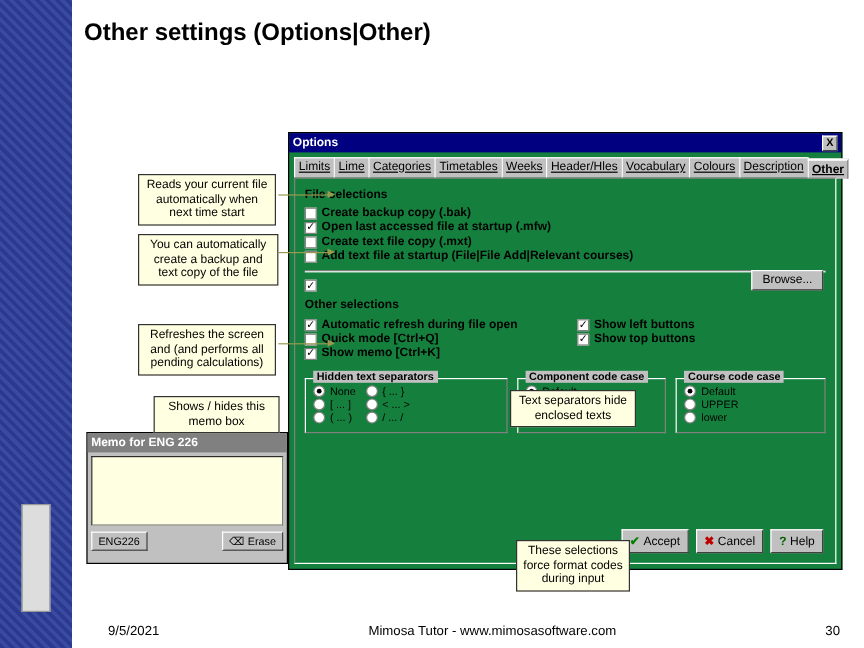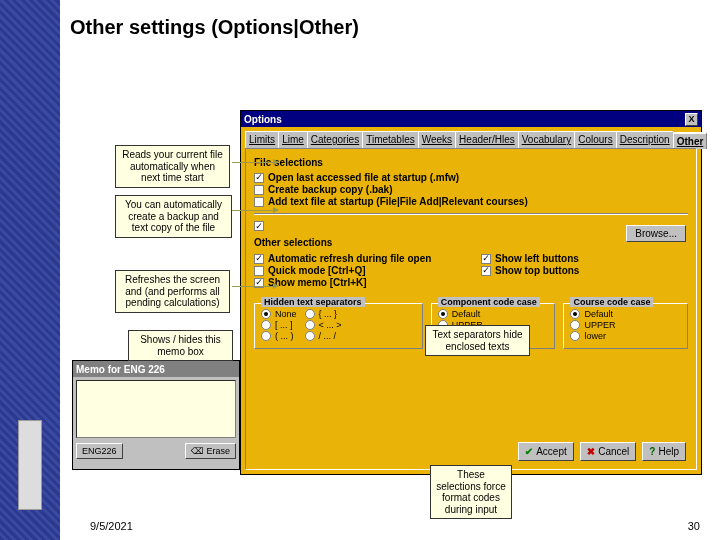--- a/index.html
+++ b/index.html
@@ -2,21 +2,21 @@
 <html><head>
 <meta charset="utf-8">
 <style>
   * { box-sizing: border-box; margin: 0; padding: 0; }
   body { font-family: Arial, sans-serif; background: #fff; width: 720px; height: 540px; position: relative; overflow: hidden; }
   .side-texture { position: absolute; left: 0; top: 0; width: 60px; height: 540px; background: repeating-linear-gradient(45deg, #2b3a8f 0 3px, #3a4aa0 3px 6px); }
   .side-texture .white-block { position: absolute; left: 18px; top: 420px; width: 24px; height: 90px; background: #ddd; border: 1px solid #999; }
   .slide { position: absolute; left: 70px; top: 16px; right: 20px; }
   h1 { font-size: 20px; font-weight: bold; color: #000; margin-bottom: 28px; }
 
-  .dialog { position: absolute; left: 240px; top: 110px; width: 462px; height: 365px; background: #eab308; border: 1px solid #000; font-family: "MS Sans Serif", Tahoma, sans-serif; font-size: 9px; }
+  .dialog { position: absolute; left: 240px; top: 110px; width: 462px; height: 365px; background: #15803d; border: 1px solid #000; font-family: "MS Sans Serif", Tahoma, sans-serif; font-size: 9px; }
   .titlebar { background: #000080; color: #fff; height: 16px; display: flex; align-items: center; padding: 0 3px; justify-content: space-between; }
   .titlebar .t { font-weight: bold; font-size: 10px; }
   .titlebar .closebtn { width: 13px; height: 13px; background: #c0c0c0; border: 1px solid #fff; border-right-color: #404040; border-bottom-color: #404040; display: flex; align-items: center; justify-content: center; font-size: 9px; font-weight: bold; color: #000; }
   .tabs { display: flex; margin: 4px 4px 0 4px; font-size: 10px; text-decoration: underline; }
   .tab { padding: 2px 3px; background: #c0c0c0; border: 1px solid #808080; border-bottom: none; border-top-color: #fff; border-left-color: #fff; margin-right: -1px; white-space: nowrap; }
   .tab.active { background: #c0c0c0; border-top: 2px solid #fff; position: relative; top: 1px; font-weight: bold; }
   .panel { margin: 0 4px 4px 4px; border: 1px solid #fff; border-top-color: #808080; border-left-color: #808080; padding: 6px 8px 8px 8px; height: 322px; position: relative; }
   .grp-label { font-weight: bold; margin: 2px 0 4px 0; font-size: 10px; }
   .chk { display: flex; align-items: center; gap: 4px; margin: 1px 0; }
   .chk .box { width: 10px; height: 10px; background: #fff; border: 1px solid #808080; display: inline-flex; align-items: center; justify-content: center; font-size: 8px; line-height: 8px; }
@@ -73,26 +73,30 @@
     <span class="tab">Header/Hles</span>
     <span class="tab">Vocabulary</span>
     <span class="tab">Colours</span>
     <span class="tab">Description</span>
     <span class="tab active">Other</span>
   </div>
   <div class="panel">
     <div class="grp-label">File selections</div>
     <div id="fs-list">
         <div class="chk">
+          <span class="box"></span>
+          <span class="lbl" style="font-weight: bold;">Create backup copy (.bak)</span>
+        </div>
+        <div class="chk">
           <span class="box checked"></span>
           <span class="lbl" style="font-weight: bold;">Open last accessed file at startup (.mfw)</span>
         </div>
         <div class="chk">
           <span class="box"></span>
-          <span class="lbl" style="font-weight: bold;">Create backup copy (.bak)</span>
+          <span class="lbl" style="font-weight: bold;">Create text file copy (.mxt)</span>
         </div>
         <div class="chk">
           <span class="box"></span>
           <span class="lbl" style="font-weight: bold;">Add text file at startup (File|File Add|Relevant courses)</span>
         </div>
       </div>
     <span class="btn browse">
         <span>Browse...</span>
       </span>
     <div class="sep"></div>
@@ -242,20 +246,21 @@
 and (and performs all
 pending calculations)</div>
 <div class="arrow" style="left:232px; top:286px; width:46px"></div>
 
 <div class="callout" style="left:128px; top:330px; width:105px">Shows / hides this
 memo box</div>
 
 <div class="callout" style="left:425px; top:325px; width:105px">Text separators hide
 enclosed texts</div>
 
-<div class="callout" style="left:430px; top:465px; width:82px">These selections
+<div class="callout" style="left:430px; top:450px; width:95px">These selections
 force format codes
 during input</div>
 
 <div class="footer">
   <span>9/5/2021</span>
+  <span>Mimosa Tutor - www.mimosasoftware.com</span>
   <span>30</span>
 </div>
 
 </body></html>

